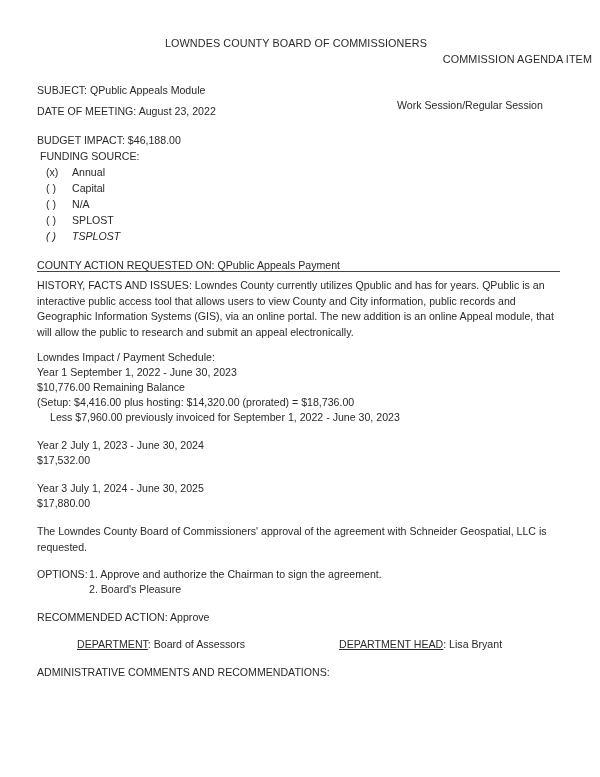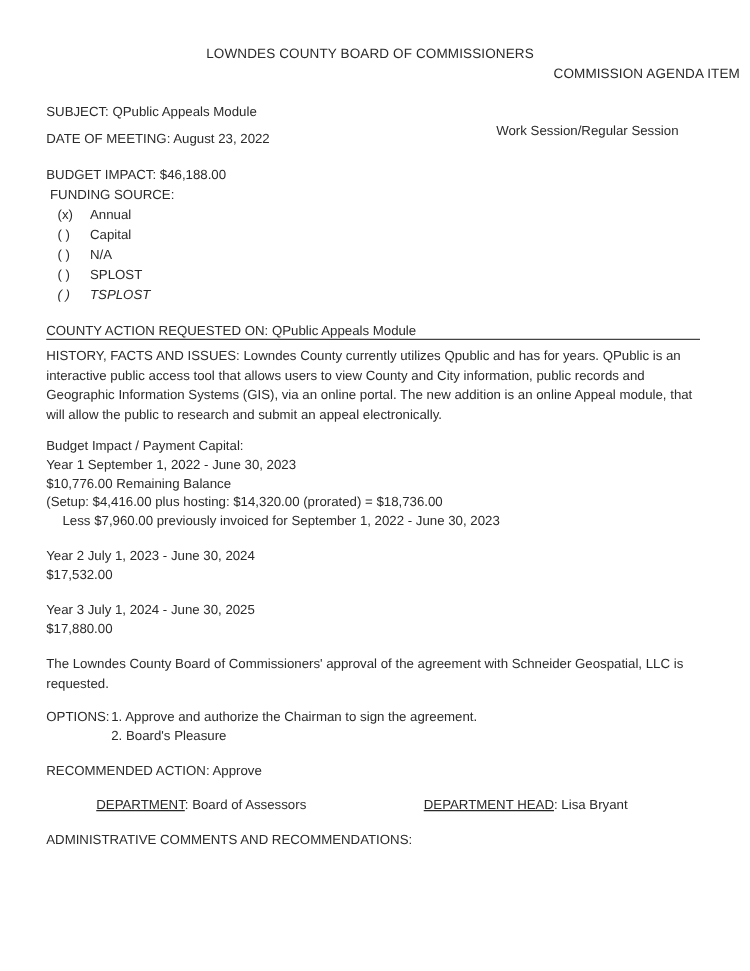--- a/index.html
+++ b/index.html
@@ -52,27 +52,27 @@
       <span class="paren">( )</span><span>N/A</span>
     </div>
     <div class="abs" style="left:46px; top:213px;">
       <span class="paren">( )</span><span>SPLOST</span>
     </div>
     <div class="abs" style="left:46px; top:229px;font-style:italic;">
       <span class="paren">( )</span><span>TSPLOST</span>
     </div>
   </div>
 
-  <div class="abs" style="left:37px; top:258px;">COUNTY ACTION REQUESTED ON: QPublic Appeals Module</div>
+  <div class="abs" style="left:37px; top:258px;">COUNTY ACTION REQUESTED ON: QPublic Appeals Payment</div>
   <div class="rule"></div>
 
   <div class="para" style="top:278px;">HISTORY, FACTS AND ISSUES: Lowndes County currently utilizes Qpublic and has for years. QPublic is an interactive public access tool that allows users to view County and City information, public records and Geographic Information Systems (GIS), via an online portal. The new addition is an online Appeal module, that will allow the public to research and submit an appeal electronically.</div>
 
   <div>
-    <div class="abs" style="left:37px; top:350px;">Budget Impact / Payment Capital:</div>
+    <div class="abs" style="left:37px; top:350px;">Lowndes Impact / Payment Schedule:</div>
     <div class="abs" style="left:37px; top:365px;">Year 1  September 1, 2022 - June 30, 2023</div>
     <div class="abs" style="left:37px; top:380px;">$10,776.00 Remaining Balance</div>
     <div class="abs" style="left:37px; top:395px;">(Setup: $4,416.00 plus hosting: $14,320.00 (prorated) = $18,736.00</div>
     <div class="abs" style="left:37px; top:410px;padding-left:13px;">Less $7,960.00 previously invoiced for September 1, 2022 - June 30, 2023</div>
 
     <div class="abs" style="left:37px; top:438px;">Year 2  July 1, 2023 - June 30, 2024</div>
     <div class="abs" style="left:37px; top:453px;">$17,532.00</div>
 
     <div class="abs" style="left:37px; top:481px;">Year 3  July 1, 2024 - June 30, 2025</div>
     <div class="abs" style="left:37px; top:496px;">$17,880.00</div>

